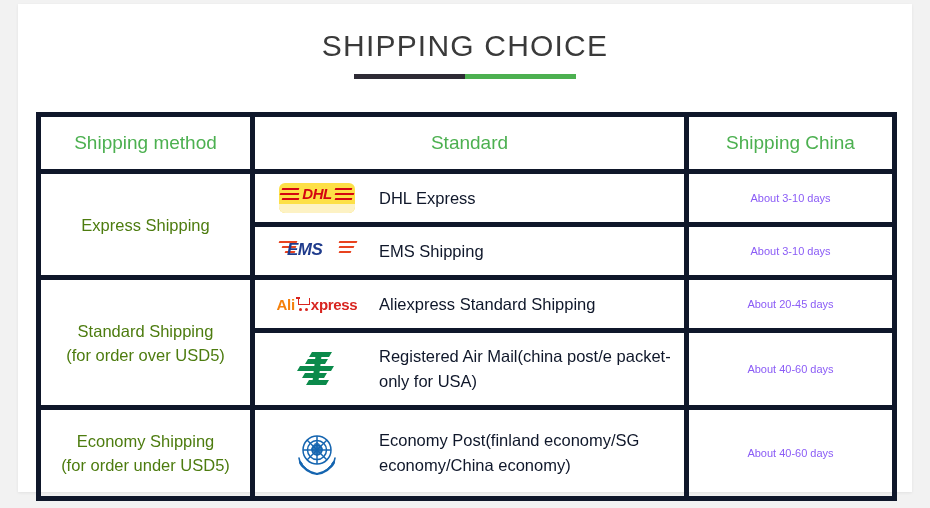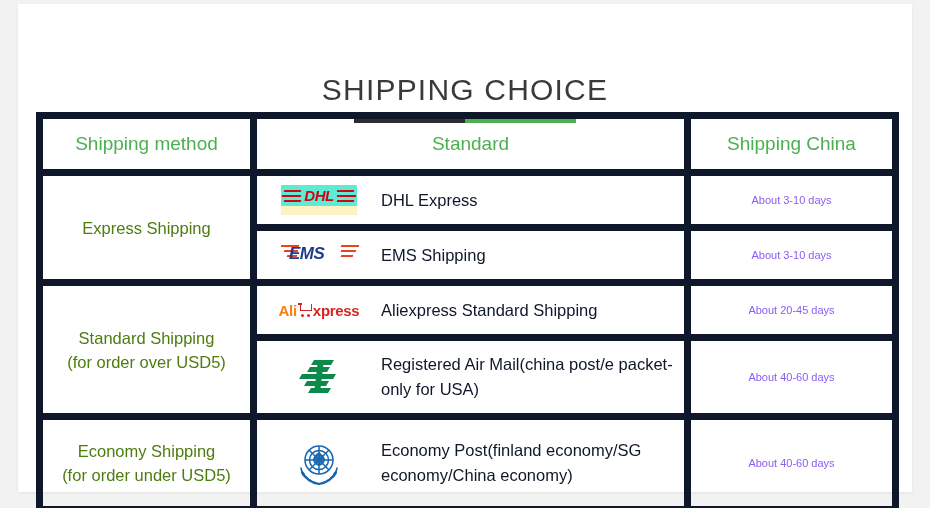--- a/index.html
+++ b/index.html
@@ -29,21 +29,20 @@
     width: 894px;
     text-align: center;
   }
   .title-text {
     font-size: 30px;
     letter-spacing: 1.2px;
     color: #3a3a3a;
     font-weight: 400;
     line-height: 36px;
     white-space: nowrap;
-    margin-top: 44px;
   }
   .title-rule {
     margin: 10px auto 0 auto;
     width: 222px;
     height: 5px;
     display: flex;
   }
   .title-rule .seg { height: 100%; }
   .rule-dark  { width: 50%; background: #2e2b35; }
   .rule-green { width: 50%; background: #4cb050; }
@@ -51,21 +50,21 @@
   
   .ship-table {
     position: absolute;
     left: 18px;
     top: 108px;
     width: 856px;
     border-collapse: collapse;
     table-layout: fixed;
   }
   .ship-table td, .ship-table th {
-    border: 7px solid #0f172a;
+    border: 5px solid #0f172a;
     padding: 0;
     vertical-align: middle;
   }
   .col-method { width: 214px; }
   .col-courier { width: 434px; }
   .col-time   { width: 208px; }
 
   .hdr {
     height: 57px;
     text-align: center;
@@ -112,24 +111,24 @@
     text-align: left;
     padding-right: 10px;
   }
   .row-tall .courier-inner { min-height: 72px; }
   .row-xtall .courier-inner { min-height: 86px; }
 
   
   
   .logo-dhl {
     width: 76px; height: 30px;
-    background: #5eead4;
+    background: #fde047;
     position: relative;
     overflow: hidden;
-    border-radius: 1px;
+    border-radius: 6px;
   }
   .logo-dhl .dhl-word {
     position: absolute;
     left: 0; right: 0; top: 2px;
     text-align: center;
     font-family: "Liberation Sans", sans-serif;
     font-weight: bold;
     font-style: italic;
     font-size: 15px;
     color: #d40511;

